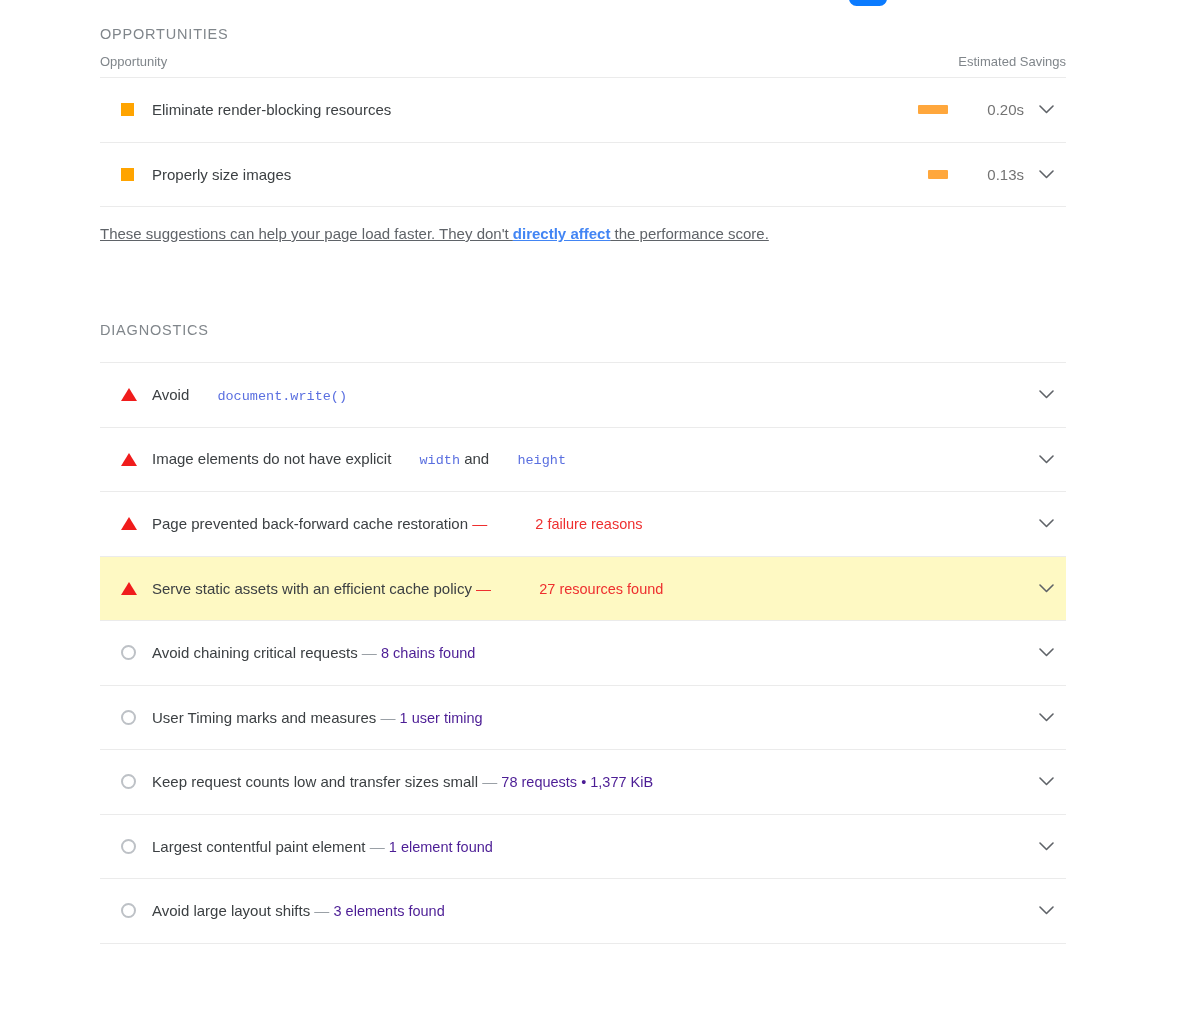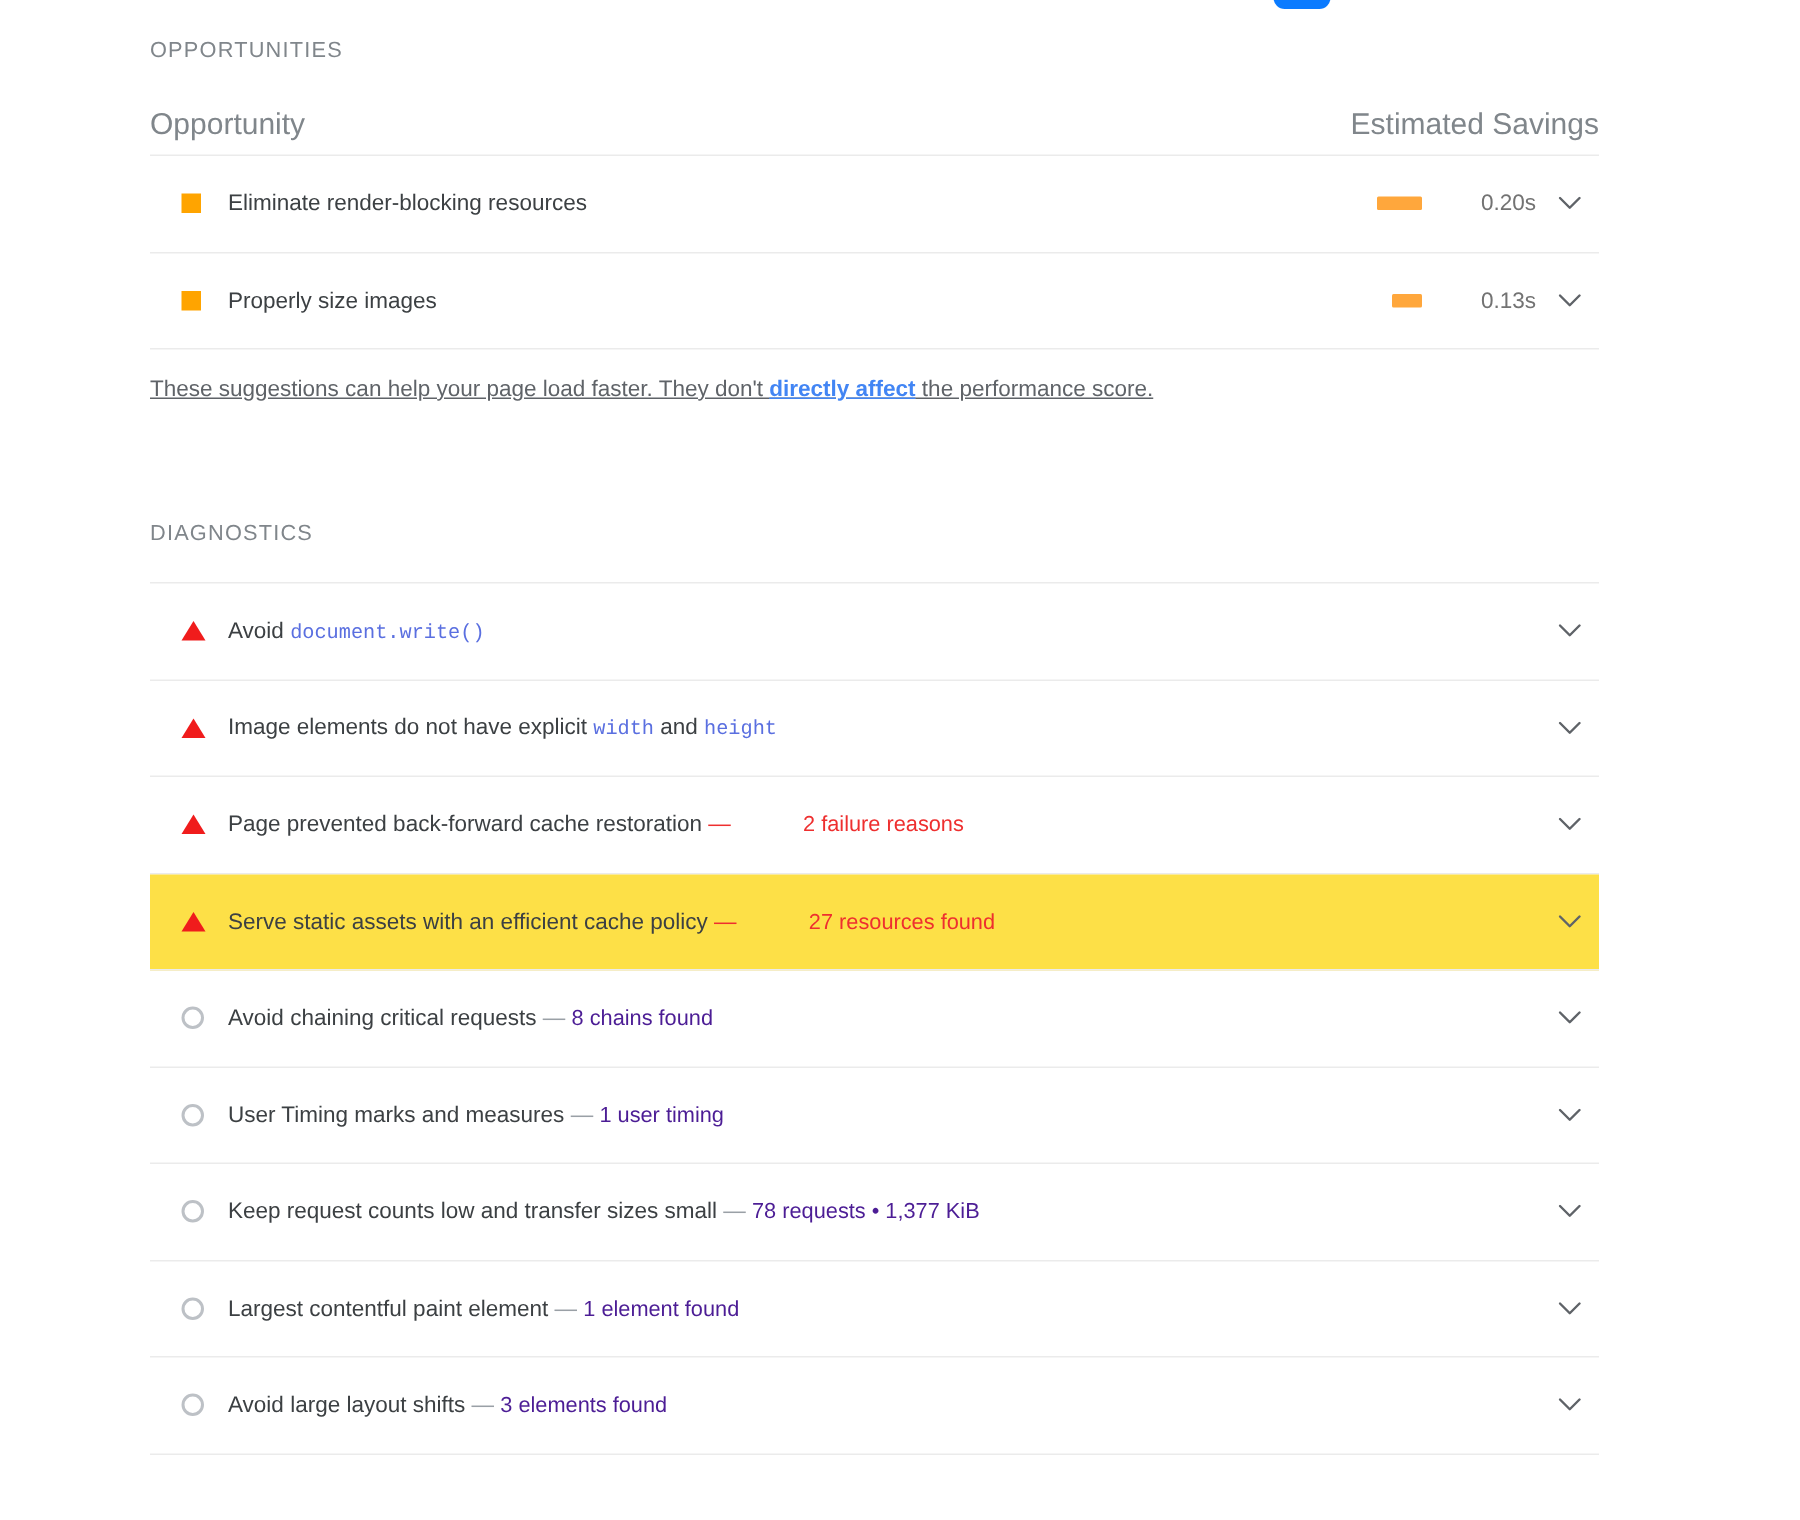--- a/index.html
+++ b/index.html
@@ -47,38 +47,38 @@
     text-transform: uppercase;
   }
   #opportunities-title { margin-top: 26px; }
   #diagnostics-title  { margin-top: 78px; }
 
   
   .col-header {
     display: flex;
     justify-content: space-between;
     align-items: flex-end;
-    font-size: 20px;
+    font-size: 13px;
     color: #80868b;
     padding-bottom: 8px;
-    margin-top: 30px;
+    margin-top: 12px;
     border-bottom: 1px solid #ebebeb;
   }
 
   .rows { border-bottom: 0; }
 
   .row {
     display: flex;
     align-items: center;
     height: 64.5px;
     border-bottom: 1px solid #ebebeb;
     box-sizing: border-box;
     font-size: 15px;
   }
-  .row.highlight { background: #fde047; }
+  .row.highlight { background: #fef9c3; }
 
   .row-icon {
     width: 52px;
     flex: 0 0 52px;
     display: flex;
     align-items: center;
     justify-content: flex-start;
     padding-left: 21px;
     box-sizing: border-box;
   }
@@ -107,20 +107,21 @@
   .row-title {
     flex: 1 1 auto;
     color: #3c4043;
     font-size: 15px;
     white-space: nowrap;
   }
   .row-title .code {
     font-family: "Liberation Mono", monospace;
     color: #5a6fe0;
     font-size: 13.5px;
+    margin-left: 24px;
   }
   .subtext { color: #4c1d95; font-size: 14.5px; }
   .subtext.red { color: #ee2f2f; margin-left: 44px; }
   .dash { color: #9aa0a6; }
   .dash.red { color: #ee2f2f; }
 
   .row-right {
     display: flex;
     align-items: center;
     flex: 0 0 auto;

